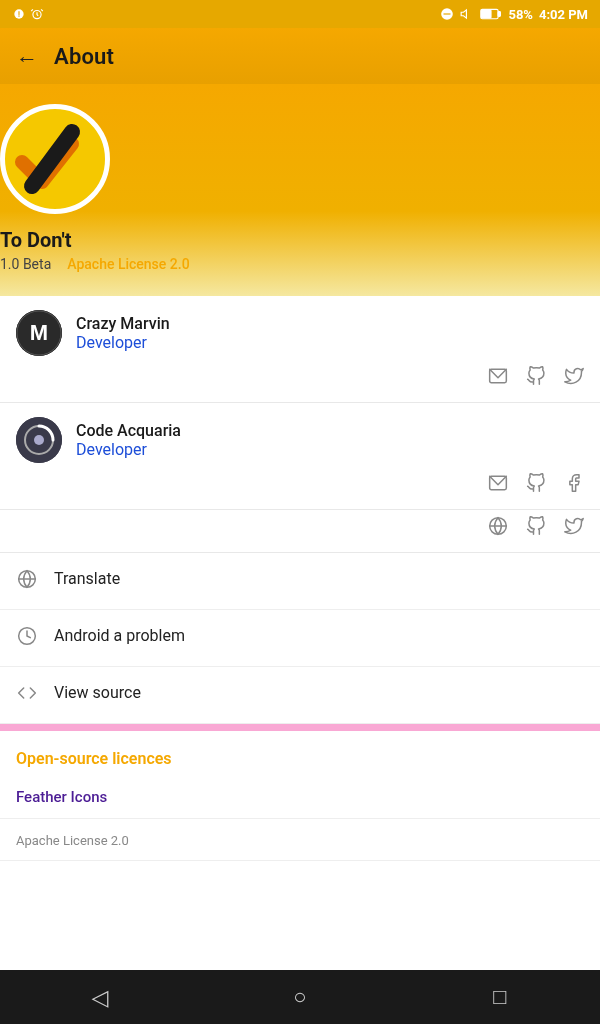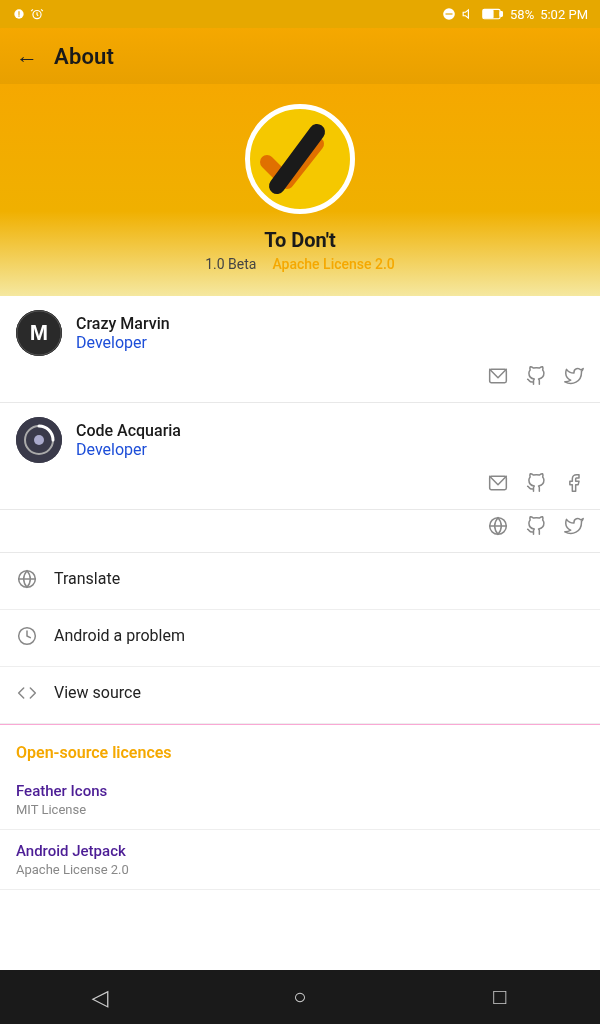--- a/index.html
+++ b/index.html
@@ -19,21 +19,21 @@
       display: flex;
       justify-content: flex-end;
       align-items: center;
       padding: 4px 12px;
       height: 28px;
       gap: 6px;
     }
     .status-text {
       color: white;
       font-size: 13px;
-      font-weight: 400;
+      font-weight: 700;
     }
     .status-left {
       display: flex;
       align-items: center;
       gap: 4px;
       margin-right: auto;
     }
 
     
     .top-bar {
@@ -54,21 +54,21 @@
       font-size: 22px;
       font-weight: 600;
       letter-spacing: 0.2px;
     }
 
     
     .header-banner {
       background: linear-gradient(180deg, #f5a800 0%, #f0b000 60%, #f5e8a0 100%);
       display: flex;
       flex-direction: column;
-      align-items: center;
+      align-items: flex-start;
       padding: 20px 0 24px 0;
     }
     .app-logo-circle {
       width: 110px;
       height: 110px;
       border-radius: 50%;
       background: #f5c800;
       border: 5px solid white;
       display: flex;
       align-items: center;
@@ -161,21 +161,21 @@
       font-size: 16px;
       color: #222;
     }
 
     
     .os-section-header {
       padding: 18px 16px 8px 16px;
       font-size: 16px;
       font-weight: 600;
       color: #f5a800;
-      border-top: 1px solid #f9a8d4;
+      border-top: 7px solid #f9a8d4;
     }
 
     .license-item {
       padding: 12px 16px;
       border-bottom: 1px solid #eeeeee;
     }
     .license-name {
       font-size: 15px;
       color: #4c1d95;
       font-weight: 500;
@@ -279,21 +279,21 @@
   </svg>
   <svg viewBox="0 0 24 24" style="width:14px;height:14px;fill:none;stroke:white;stroke-width:2;">
     <polygon points="11 5 6 9 2 9 2 15 6 15 11 19 11 5"></polygon>
   </svg>
   <svg viewBox="0 0 28 14" style="width:22px;height:12px;fill:none;stroke:white;stroke-width:1.5;">
     <rect x="1" y="1" width="22" height="12" rx="2" ry="2"></rect>
     <rect x="23" y="4" width="3" height="6" rx="1" fill="white"></rect>
     <rect x="2" y="2" width="12" height="10" rx="1" fill="white"></rect>
   </svg>
   <span class="status-text">58%</span>
-  <span class="status-text">5:02 PM</span>
+  <span class="status-text">4:02 PM</span>
 </div>
 
 <div class="top-bar">
   <span class="back-arrow">←</span>
   <span class="top-bar-title">About</span>
 </div>
 
 <div class="header-banner">
   <div class="app-logo-circle">
     <svg width="90" height="90" viewBox="0 0 90 90">
@@ -438,25 +438,23 @@
           <polyline points="8 6 2 12 8 18"></polyline>
         </svg>
     </span>
     <span class="menu-item-label">View source</span>
   </div>
 
   <div class="os-section-header">Open-source licences</div>
 
   <div class="license-item">
     <div class="license-name">Feather Icons</div>
-    <div class="license-type">MIT License</div>
   </div>
 
   <div class="license-item">
-    <div class="license-name">Android Jetpack</div>
     <div class="license-type">Apache License 2.0</div>
   </div>
 
 </div>
 
 <div class="bottom-nav">
   <span class="nav-btn">◁</span>
   <span class="nav-btn">○</span>
   <span class="nav-btn">□</span>
 </div>

